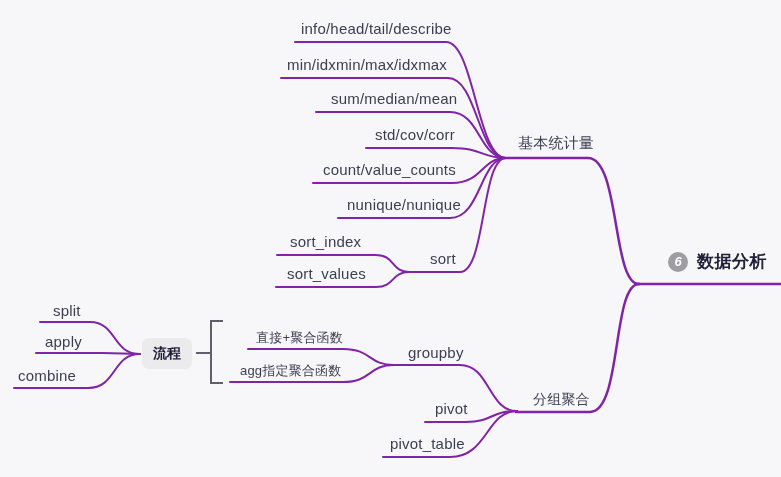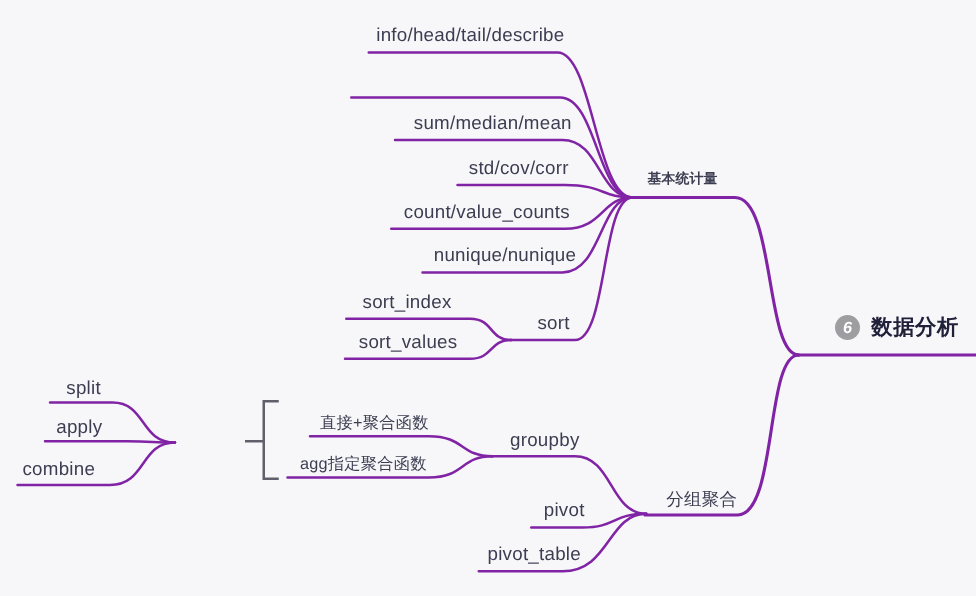--- a/index.html
+++ b/index.html
@@ -40,21 +40,21 @@
   }
   .lbl {
     position: absolute;
     white-space: nowrap;
     font-size: 15px;
     line-height: 18px;
     color: var(--text);
     letter-spacing: 0.2px;
     cursor: default;
   }
-  .lbl-cn { font-size: 11px; font-weight: bold; }
+  .lbl-cn { font-size: 15px; }
   .lbl-cn-md { font-size: 14px; }
   .lbl-cn-sm { font-size: 13px; }
   .root-node {
     position: absolute;
     display: flex;
     align-items: center;
     gap: 9px;
     white-space: nowrap;
   }
   .badge {
@@ -119,38 +119,40 @@
 
     <path class="branch" d="M 40 322 H 90 C 117 322 112 354 140 354"></path>
     <path class="branch" d="M 36 353 H 102 C 122 353 122 354 140 354"></path>
     <path class="branch" d="M 14 388 H 88 C 117 388 112 354 140 354"></path>
 
     <path class="bracket" d="M 197 353 H 210"></path>
     <path class="bracket" d="M 222 321 H 211 V 383 H 222"></path>
   </svg>
 
   <div class="lbl" style="left:301px; top:20px;">info/head/tail/describe</div>
+  <div class="lbl" style="left:287px; top:56px;">min/idxmin/max/idxmax</div>
   <div class="lbl" style="left:331px; top:90px;">sum/median/mean</div>
   <div class="lbl" style="left:375px; top:126px;">std/cov/corr</div>
   <div class="lbl" style="left:323px; top:161px;">count/value_counts</div>
   <div class="lbl" style="left:347px; top:196px;">nunique/nunique</div>
   <div class="lbl" style="left:290px; top:233px;">sort_index</div>
   <div class="lbl" style="left:430px; top:250px;">sort</div>
   <div class="lbl" style="left:287px; top:265px;">sort_values</div>
   <div class="lbl lbl-cn" style="left:518px; top:134px;">基本统计量</div>
 
   <div class="lbl lbl-cn-sm" style="left:256px; top:329px;text-align:center;">直接+聚合函数</div>
   <div class="lbl lbl-cn-sm" style="left:240px; top:362px;">agg指定聚合函数</div>
   <div class="lbl" style="left:408px; top:344px;">groupby</div>
   <div class="lbl" style="left:435px; top:400px;">pivot</div>
   <div class="lbl" style="left:390px; top:435px;">pivot_table</div>
   <div class="lbl lbl-cn-md" style="left:533px; top:390px;">分组聚合</div>
 
   <div class="lbl" style="left:53px; top:302px;text-align:center;">split</div>
   <div class="lbl" style="left:45px; top:333px;">apply</div>
   <div class="lbl" style="left:18px; top:367px;">combine</div>
+  <div class="summary-box" style="left:142px; top:338px;">流程</div>
 
   <div class="root-node" style="left:668px; top:250px;">
     <span class="badge">6</span>
     <span class="root-label">数据分析</span>
   </div>
 
 </div>
 
 </body></html>

